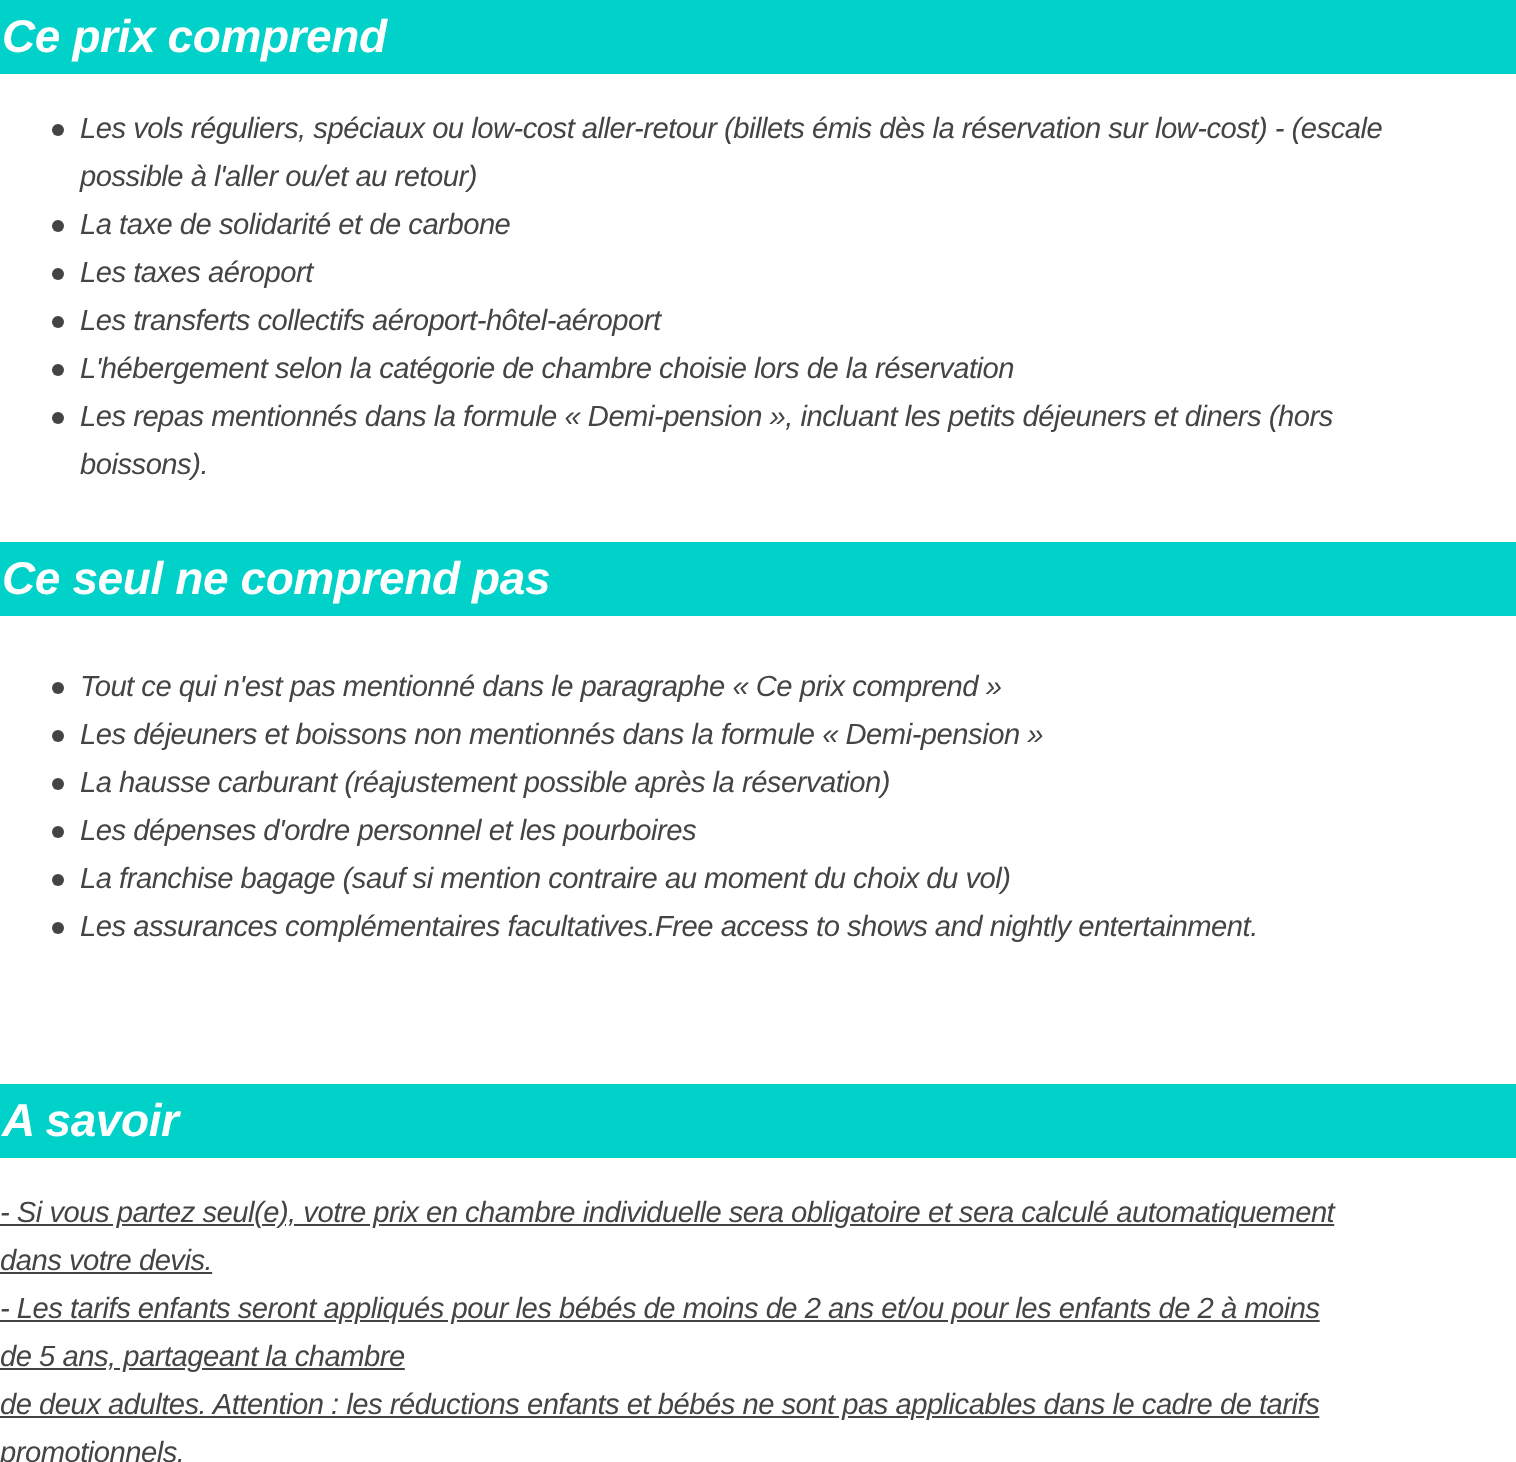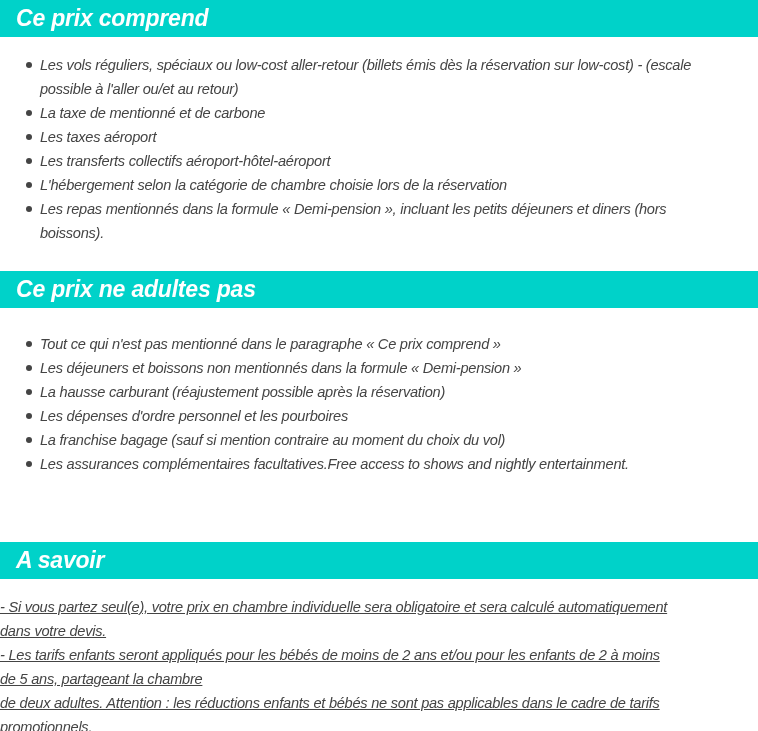--- a/index.html
+++ b/index.html
@@ -15,21 +15,21 @@
       font-family: "Liberation Sans", "DejaVu Sans", sans-serif;
       color: #444444;
     }
     .section-header {
       position: absolute;
       left: 0;
       width: 758px;
       height: 37px;
       background: #00d2c9;
       box-sizing: border-box;
-      padding-left: 16px;
+      padding-left: 1px;
     }
     .section-header h2 {
       margin: 0;
       font-size: 23px;
       line-height: 37px;
       font-style: italic;
       font-weight: bold;
       color: #ffffff;
       letter-spacing: -0.2px;
     }
@@ -77,29 +77,29 @@
     }
   </style>
 </head>
 <body>
 
 <div class="section-header" style="top:0px;">
   <h2>Ce prix comprend</h2>
 </div>
 <ul class="bullets" style="top:53px;">
   <li><span class="bullet"></span><span>Les vols réguliers, spéciaux ou low-cost aller-retour (billets émis dès la réservation sur low-cost) - (escale possible à l'aller ou/et au retour)</span></li>
-  <li><span class="bullet"></span><span>La taxe de mentionné et de carbone</span></li>
+  <li><span class="bullet"></span><span>La taxe de solidarité et de carbone</span></li>
   <li><span class="bullet"></span><span>Les taxes aéroport</span></li>
   <li><span class="bullet"></span><span>Les transferts collectifs aéroport-hôtel-aéroport</span></li>
   <li><span class="bullet"></span><span>L'hébergement selon la catégorie de chambre choisie lors de la réservation</span></li>
   <li><span class="bullet"></span><span>Les repas mentionnés dans la formule « Demi-pension », incluant les petits déjeuners et diners (hors boissons).</span></li>
 </ul>
 
 <div class="section-header" style="top:271px;">
-  <h2>Ce prix ne adultes pas</h2>
+  <h2>Ce seul ne comprend pas</h2>
 </div>
 <ul class="bullets" style="top:332px;">
   <li><span class="bullet"></span><span>Tout ce qui n'est pas mentionné dans le paragraphe « Ce prix comprend »</span></li>
   <li><span class="bullet"></span><span>Les déjeuners et boissons non mentionnés dans la formule « Demi-pension »</span></li>
   <li><span class="bullet"></span><span>La hausse carburant (réajustement possible après la réservation)</span></li>
   <li><span class="bullet"></span><span>Les dépenses d'ordre personnel et les pourboires</span></li>
   <li><span class="bullet"></span><span>La franchise bagage (sauf si mention contraire au moment du choix du vol)</span></li>
   <li><span class="bullet"></span><span>Les assurances complémentaires facultatives.Free access to shows and nightly entertainment.</span></li>
 </ul>
 

